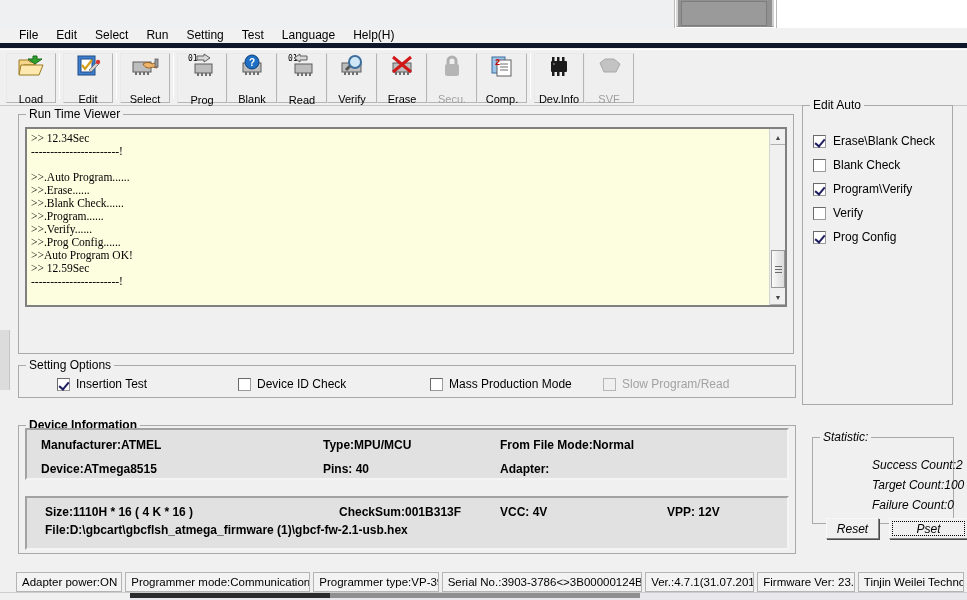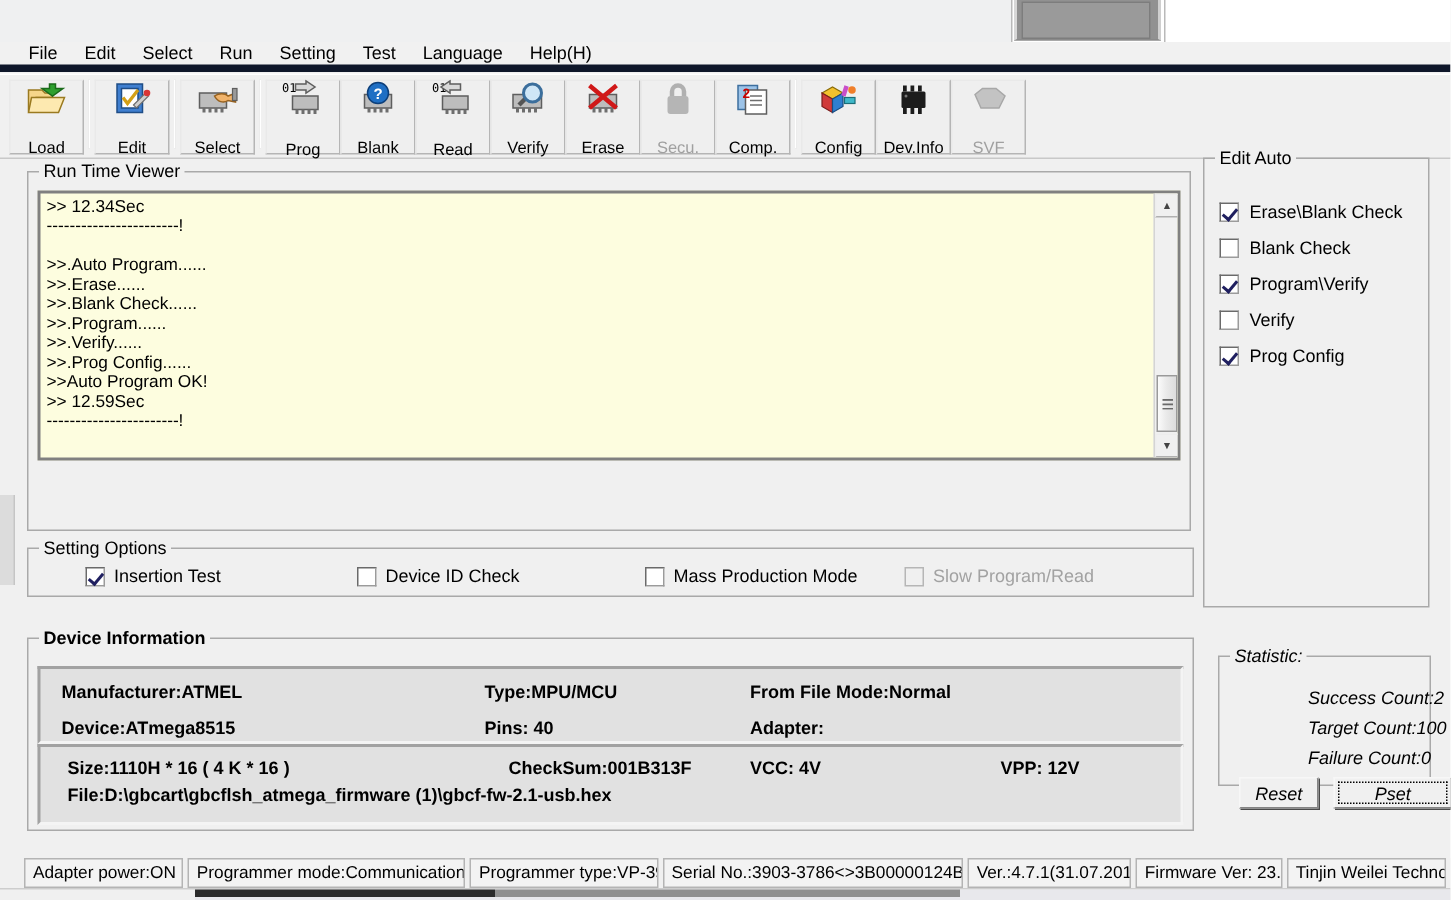--- a/index.html
+++ b/index.html
@@ -117,21 +117,21 @@
   .console {
     position: absolute; left: 6px; top: 12px; width: 762px; height: 180px;
     background: #fdfddf;
     border: 2px solid #808080;
     border-right-color: #808080; border-bottom-color: #808080;
     overflow: hidden;
     display: flex;
   }
   .console-text {
     flex: 1;
-    font-family: Liberation Sans, sans-serif;
+    font-family: Liberation Serif, serif;
     font-size: 11.5px; line-height: 13px;
     color: #000; padding: 3px 20px 0 4px;
     white-space: pre;
     overflow: hidden;
   }
   .vscroll {
     width: 16px; background: #f0f0f0;
     border-left: 1px solid #d4d4d4;
     position: relative;
   }
@@ -195,21 +195,21 @@
   .opt-row.disabled { color: #a2a2a2; }
 
   
   #grp-devinfo { left: 18px; top: 425px; width: 778px; height: 129px; font-weight: bold; }
   .sunken {
     position: absolute;
     background: #e1e1e1;
     border: 2px solid #a2a2a2;
     border-right-color: #f4f4f4; border-bottom-color: #f4f4f4;
   }
-  #dev-panel-a { left: 6px; top: 18px; width: 764px; height: 52px; text-align: right; }
+  #dev-panel-a { left: 6px; top: 2px; width: 764px; height: 52px; text-align: right; }
   #dev-panel-b { left: 6px; top: 70px; width: 764px; height: 54px; }
   .dev-cell {
     position: absolute; font-size: 12px; color: #000; white-space: nowrap;
   }
 
   
   #grp-stat { left: 812px; top: 437px; width: 142px; height: 87px; font-style: italic; }
   .stat-line {
     position: absolute; left: 15px; font-size: 12px; color: #000; white-space: nowrap; margin-left: 44px;
   }
@@ -472,33 +472,20 @@
           <text x="6" y="11" font-size="9" font-weight="bold" fill="#cc0000" font-family="sans-serif">2</text>
         </svg>
       </span>
       <span class="lbl">Comp.</span>
     </div>
 
     <div class="tbsep">
         <i></i>
       </div>
 
-    <div class="tbtn framed">
-      <span class="glyph">
-        <svg width="28" height="24" viewBox="0 0 28 24">
-          <path d="M3 8l7-4 7 4-7 4z" fill="#f2c12e" stroke="#8a6c08" stroke-width="0.8"></path>
-          <path d="M3 8v9l7 4v-9z" fill="#d03a3a" stroke="#7a1d1d" stroke-width="0.8"></path>
-          <path d="M17 8v9l-7 4v-9z" fill="#2f7fd0" stroke="#1b4d80" stroke-width="0.8"></path>
-          <rect x="17" y="3" width="3" height="7" fill="#c94fc9" transform="rotate(18 18 6)"></rect>
-          <rect x="18" y="11" width="7" height="4" fill="#3fb8c9" stroke="#1b6d78" stroke-width="0.8"></rect>
-          <circle cx="23" cy="6" r="2.5" fill="#f07f2a"></circle>
-        </svg>
-      </span>
-      <span class="lbl">Config</span>
-    </div>
 
     <div class="tbtn framed">
       <span class="glyph">
         <svg width="28" height="24" viewBox="0 0 28 24">
           <rect x="6" y="7" width="16" height="11" rx="1" fill="#1c1c1c"></rect>
           <g fill="#1c1c1c">
             <rect x="7" y="3" width="2.5" height="4"></rect>
               <rect x="12" y="3" width="2.5" height="4"></rect>
             <rect x="17" y="3" width="2.5" height="4"></rect>
             <rect x="7" y="18" width="2.5" height="4"></rect>

